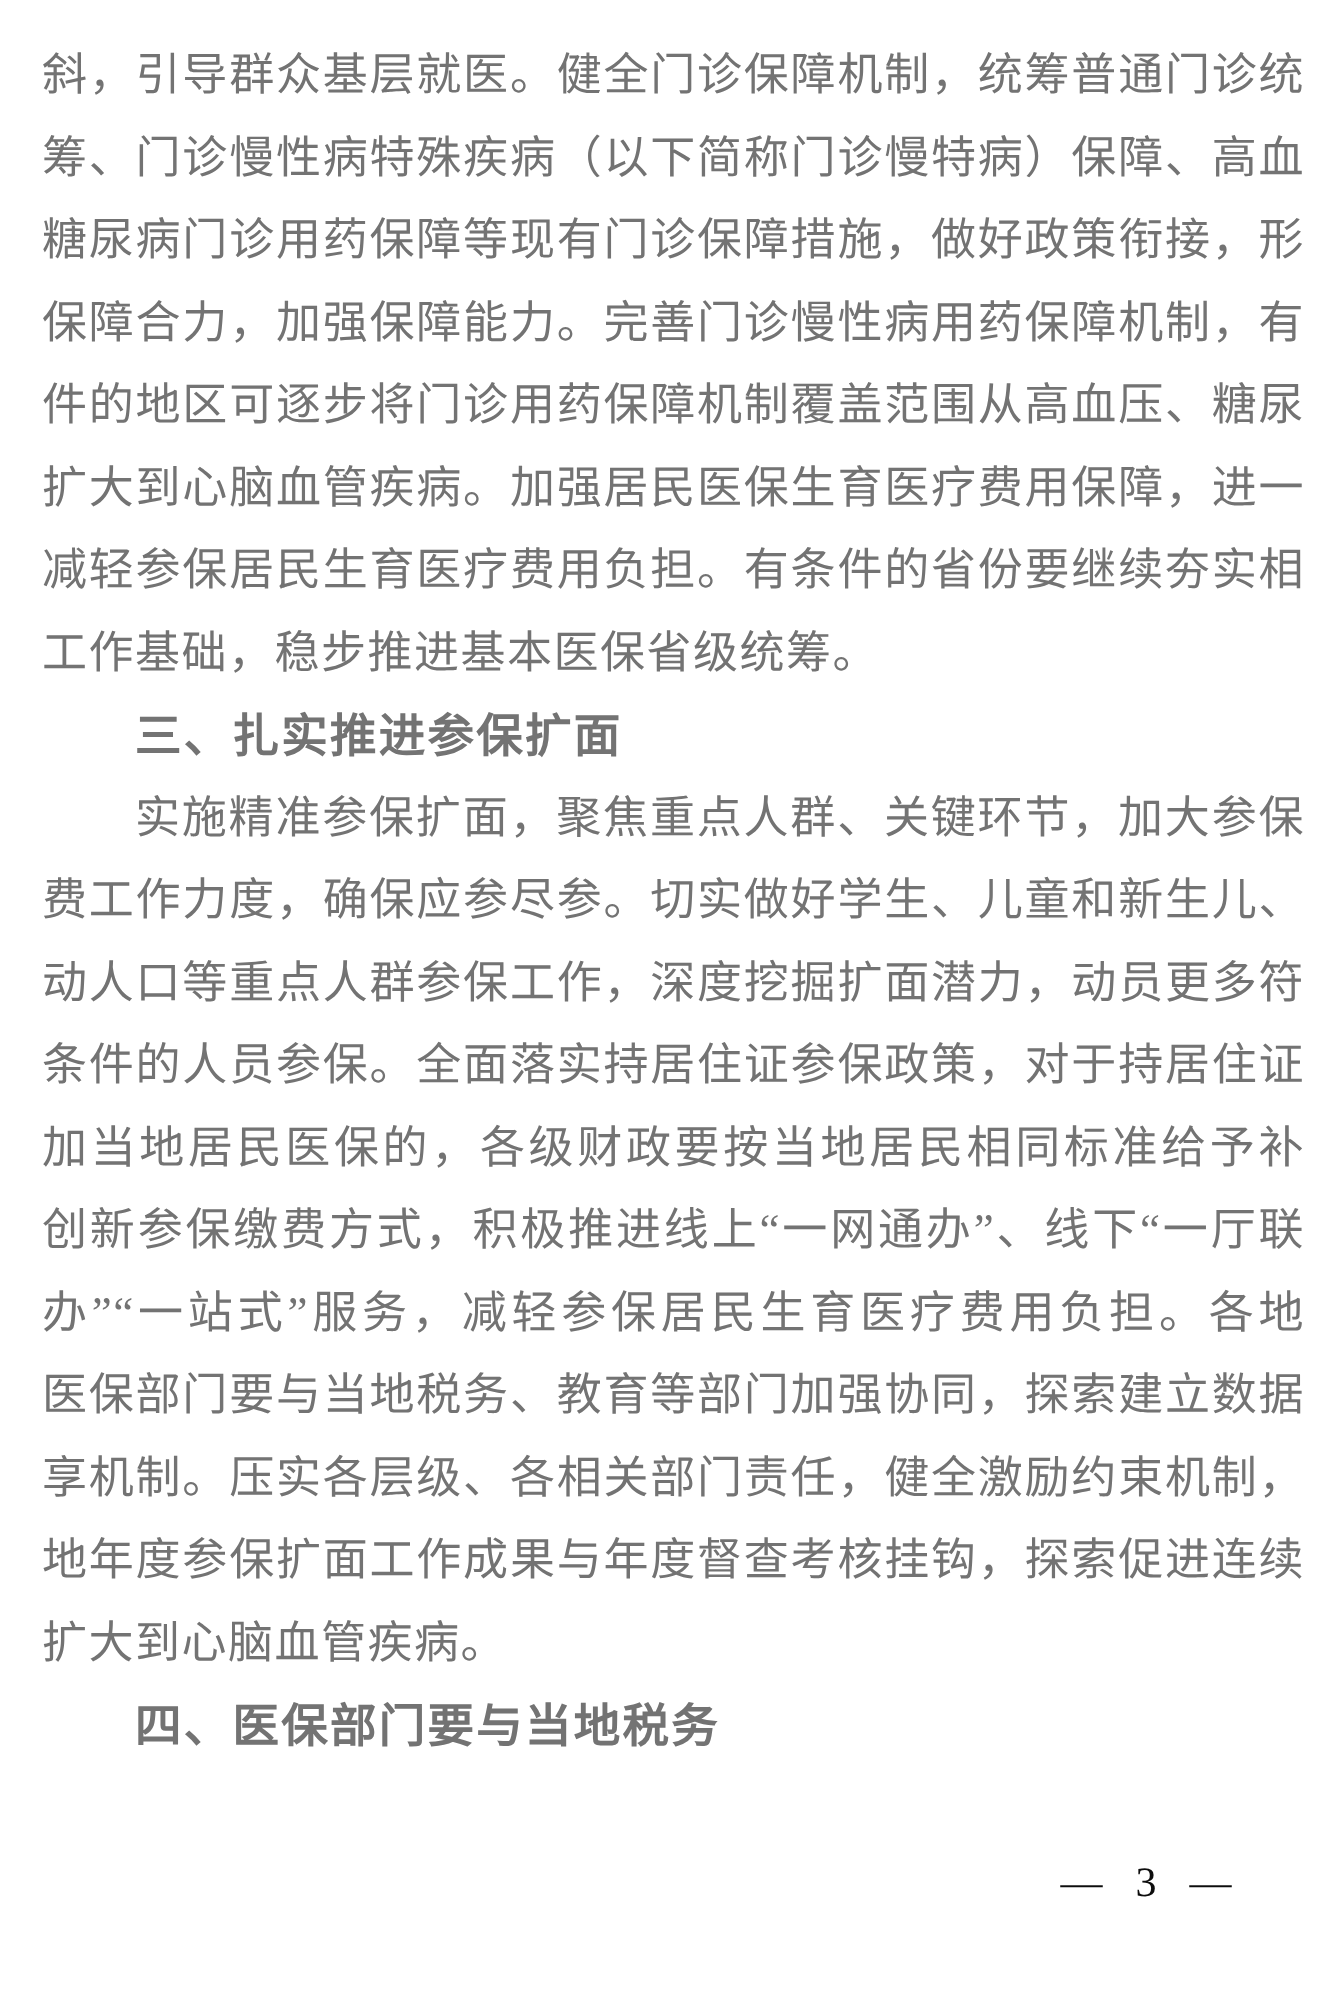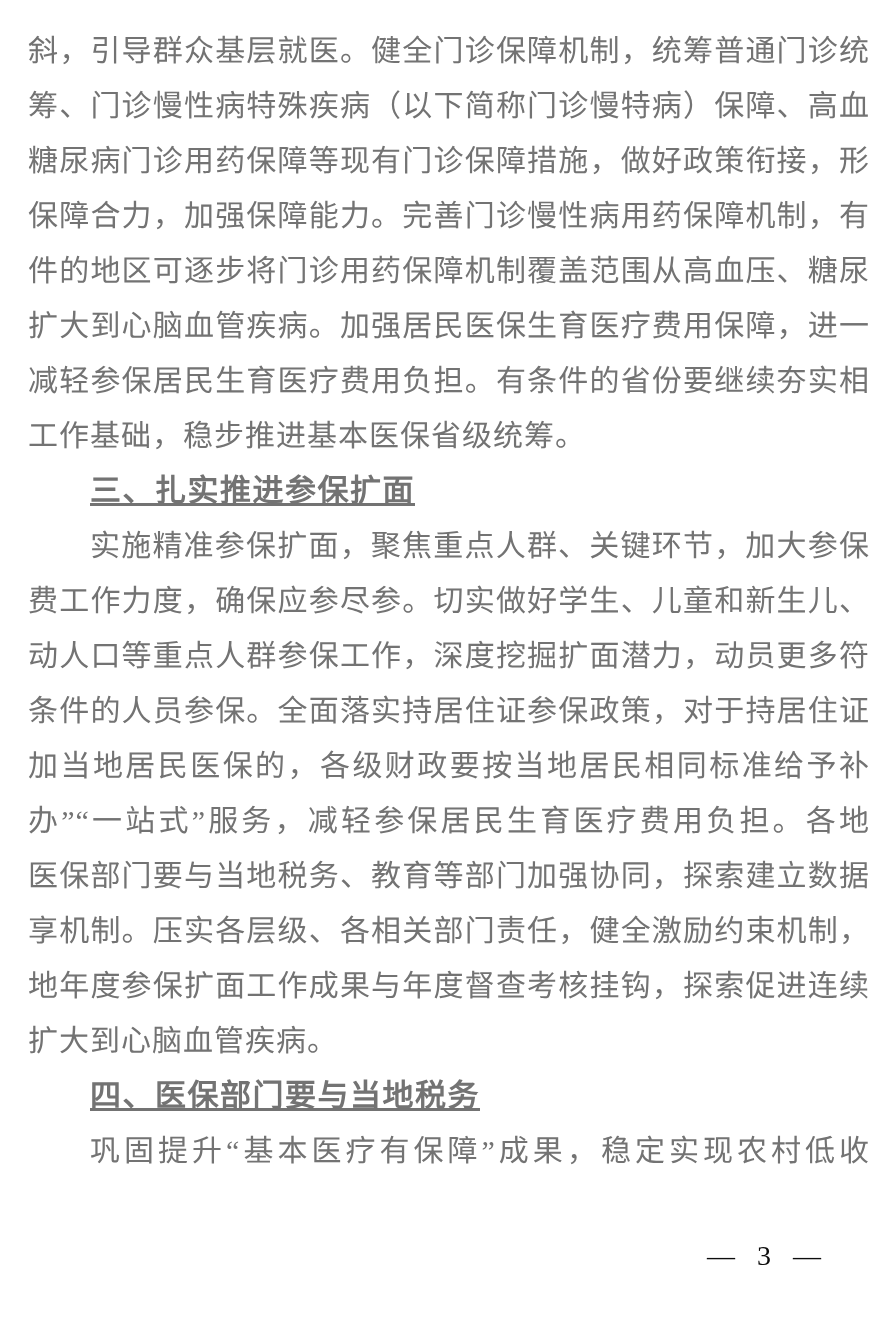--- a/index.html
+++ b/index.html
@@ -48,21 +48,20 @@
     padding-left: 62px;
   }
   .line.heading {
     padding-left: 62px;
     text-align: left;
     text-align-last: left;
     font-family: "Liberation Sans", "DejaVu Sans", sans-serif;
     font-weight: 700;
     font-size: 31px;
     letter-spacing: 1.5px;
-    text-decoration: underline;
   }
   .footer {
     position: absolute;
     top: 1240px;
     right: 60px;
     display: flex;
     align-items: center;
     gap: 22px;
     font-family: "Liberation Serif", "DejaVu Serif", serif;
     font-size: 28px;
@@ -83,27 +82,27 @@
       <div class="line body">件的地区可逐步将门诊用药保障机制覆盖范围从高血压、糖尿病</div>
       <div class="line body">扩大到心脑血管疾病。加强居民医保生育医疗费用保障，进一步</div>
       <div class="line body">减轻参保居民生育医疗费用负担。有条件的省份要继续夯实相关</div>
       <div class="line para-end">工作基础，稳步推进基本医保省级统筹。</div>
       <div class="line heading">三、扎实推进参保扩面</div>
       <div class="line para-start">实施精准参保扩面，聚焦重点人群、关键环节，加大参保缴</div>
       <div class="line body">费工作力度，确保应参尽参。切实做好学生、儿童和新生儿、流</div>
       <div class="line body">动人口等重点人群参保工作，深度挖掘扩面潜力，动员更多符合</div>
       <div class="line body">条件的人员参保。全面落实持居住证参保政策，对于持居住证参</div>
       <div class="line body">加当地居民医保的，各级财政要按当地居民相同标准给予补助。</div>
+      <div class="line body">创新参保缴费方式，积极推进线上“一网通办”、线下“一厅联</div>
       <div class="line body">办”“一站式”服务，减轻参保居民生育医疗费用负担。各地</div>
       <div class="line body">医保部门要与当地税务、教育等部门加强协同，探索建立数据共</div>
       <div class="line body">享机制。压实各层级、各相关部门责任，健全激励约束机制，各</div>
       <div class="line body">地年度参保扩面工作成果与年度督查考核挂钩，探索促进连续参</div>
       <div class="line para-end">扩大到心脑血管疾病。</div>
       <div class="line heading">四、医保部门要与当地税务</div>
-      <div class="line para-start">巩固提升“基本医疗有保障”成果，稳定实现农村低收</div>
     </div>
 
   <div class="footer">
     <span>—</span>
     <span>3</span>
     <span>—</span>
   </div>
 
 </div>
 

